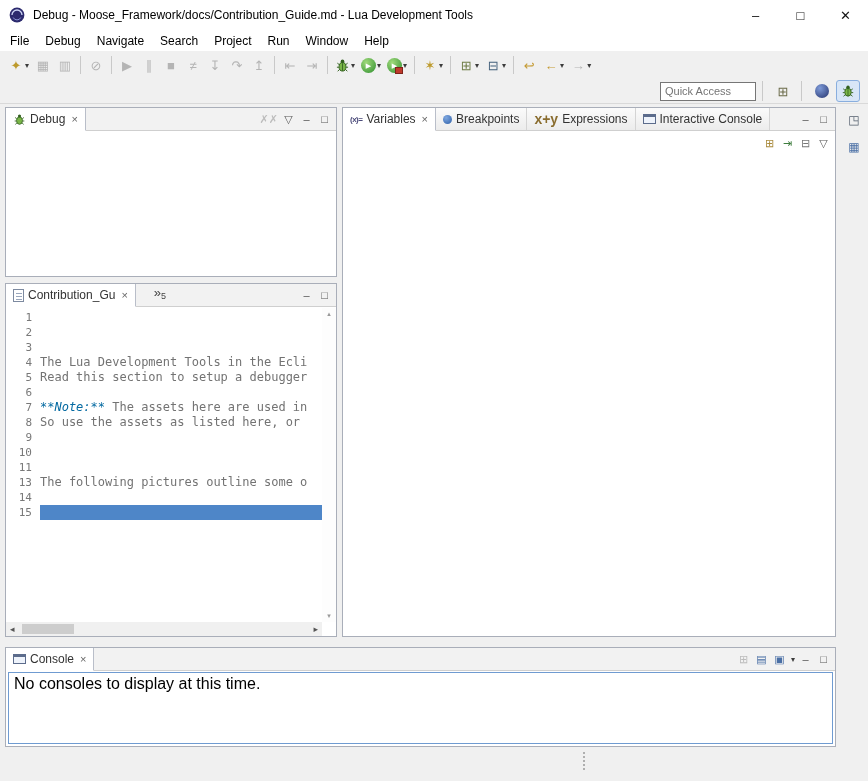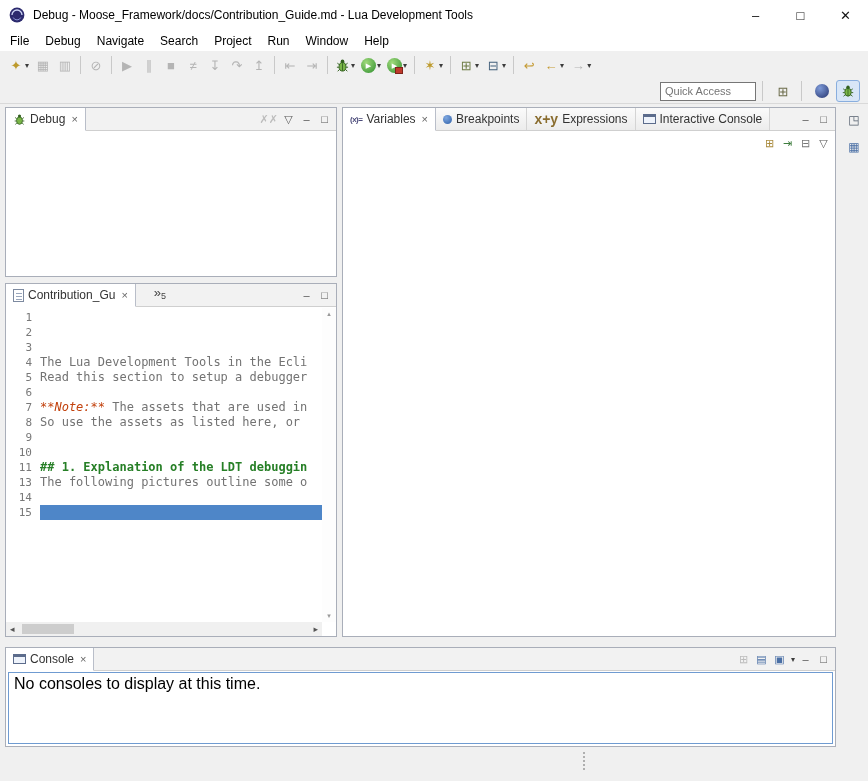--- a/index.html
+++ b/index.html
@@ -61,21 +61,21 @@
   .file-icon{width:11px;height:13px;background:#fff;border:1px solid #7d8aa0;position:relative;display:inline-block;}
   .file-icon::before{content:'';position:absolute;left:2px;top:3px;width:6px;height:1px;background:#9aa7bd;box-shadow:0 3px 0 #9aa7bd,0 6px 0 #9aa7bd;}
   .editor-body{position:absolute;top:24px;left:0;right:0;bottom:0;overflow:hidden;background:#fff;}
   .code-lines{position:absolute;top:2px;left:0;right:14px;}
   .cl{display:flex;height:15px;font-family:"DejaVu Sans Mono",monospace;font-size:12px;}
   .cl .num{width:34px;text-align:right;padding-right:8px;color:#787878;font-size:11px;line-height:15px;flex:none;}
   .cl .code{flex:1;line-height:15px;white-space:pre;overflow:hidden;}
   .cl.selected .code{background:var(--selection-blue,#4e86c8);}
   .seg.plain{color:#737373;}
   .seg.heading{color:var(--heading-green,#267f26);font-weight:bold;}
-  .seg.em{font-style:italic;color:#c2410c;}
+  .seg.em{font-style:italic;color:#0369a1;}
   .vscroll{position:absolute;top:0;right:0;width:14px;bottom:14px;background:#fdfdfd;}
   .vscroll .up{position:absolute;top:2px;left:0;right:0;text-align:center;font-size:7px;color:#999;}
   .vscroll .down{position:absolute;bottom:2px;left:0;right:0;text-align:center;font-size:7px;color:#999;}
   .hscroll{position:absolute;left:0;right:14px;bottom:0;height:14px;background:#f0f0f0;}
   .hscroll .left{position:absolute;left:4px;top:2px;font-size:9px;color:#555;}
   .hscroll .right{position:absolute;right:4px;top:2px;font-size:9px;color:#555;}
   .hthumb{position:absolute;left:16px;top:2px;width:52px;height:10px;background:#cdcdcd;}
 
   
   .console-body{position:absolute;top:24px;left:2px;right:2px;bottom:2px;border:1px solid #6f9bd1;background:#fff;}
@@ -329,37 +329,36 @@
           <div class="cl">
             <span class="num">5</span>
             <span class="code"><span class="seg plain">Read this section to setup a debugger</span></span>
           </div>
           <div class="cl">
             <span class="num">6</span>
             <span class="code"></span>
           </div>
           <div class="cl">
             <span class="num">7</span>
-            <span class="code"><span class="seg em">**Note:**</span><span class="seg plain"> The assets that are used in</span></span>
+            <span class="code"><span class="seg em">**Note:**</span><span class="seg plain"> The assets here are used in</span></span>
           </div>
           <div class="cl">
             <span class="num">8</span>
             <span class="code"><span class="seg plain">So use the assets as listed here, or</span></span>
           </div>
           <div class="cl">
             <span class="num">9</span>
             <span class="code"></span>
           </div>
           <div class="cl">
             <span class="num">10</span>
             <span class="code"></span>
           </div>
           <div class="cl">
             <span class="num">11</span>
-            <span class="code"><span class="seg heading">## 1. Explanation of the LDT debuggin</span></span>
           </div>
           <div class="cl">
             <span class="num">13</span>
             <span class="code"><span class="seg plain">The following pictures outline some o</span></span>
           </div>
           <div class="cl">
             <span class="num">14</span>
             <span class="code"></span>
           </div>
           <div class="cl selected">

